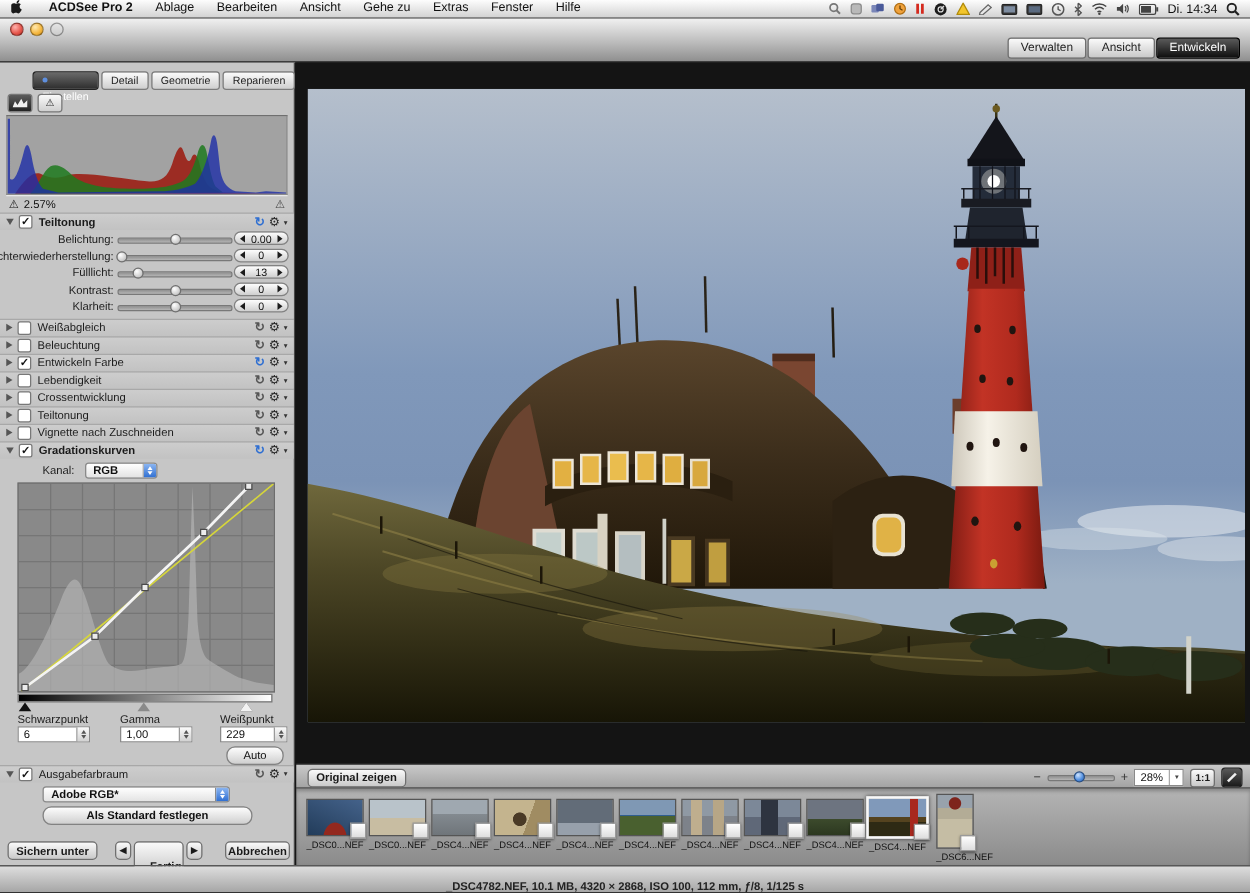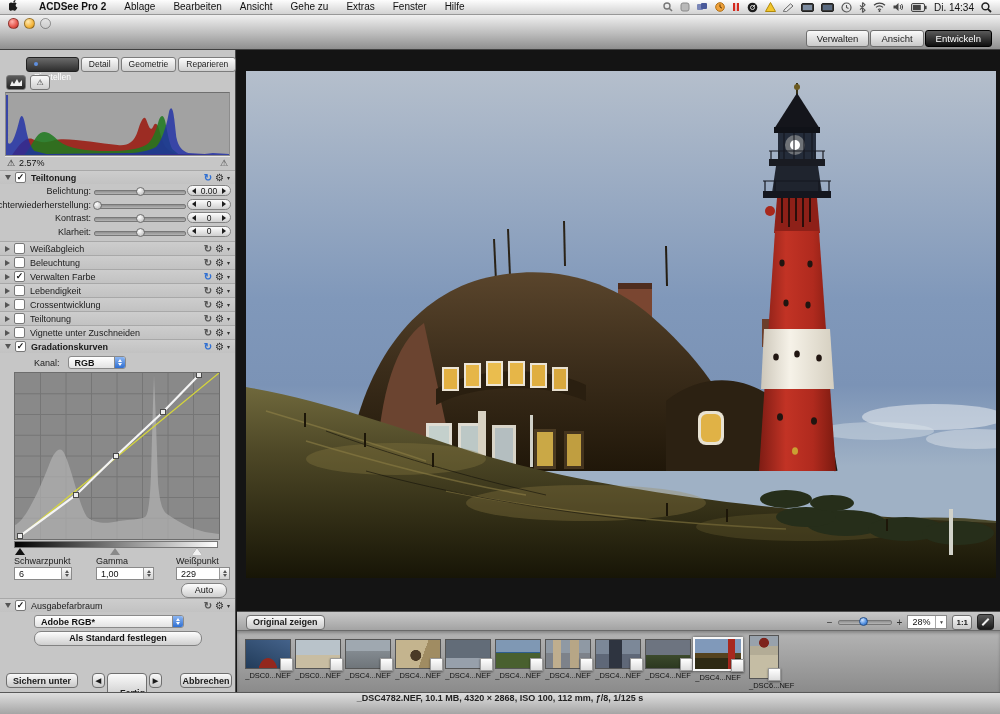--- a/index.html
+++ b/index.html
@@ -158,21 +158,21 @@
   .t4{background:radial-gradient(circle at 45% 55%,#4a3a26 0 18%,transparent 20%),linear-gradient(110deg,#c4b48e 60%,#a08c62 60%);}
   .t5{background:linear-gradient(#626c78 65%,#97a0ab 65%);}
   .t6{background:linear-gradient(#7f98b4 42%,#2f5e8f 42%,#2f5e8f 46%,#49602f 46%);}
   .t7{background:linear-gradient(90deg,transparent 15%,#bfae8e 15%,#bfae8e 35%,transparent 35%,transparent 55%,#b7a686 55%,#b7a686 75%,transparent 75%),linear-gradient(#8f99a4 45%,#7d828a 45%);}
   .t8{background:linear-gradient(90deg,transparent 30%,#2e3440 30%,#2e3440 60%,transparent 60%),linear-gradient(#7c8898 50%,#5f6878 50%);}
   .t9{background:linear-gradient(#6d7480 55%,#3c4a2c 55%,#2c3820);}
   .t10{background:linear-gradient(90deg,transparent 72%,#a8281e 72%,#a8281e 86%,transparent 86%),linear-gradient(#8099ba 48%,#55431f 48%,#55431f 62%,#2e2a14 62%);}
   .t11{background:radial-gradient(circle at 50% 16%,#7e241c 0 12%,transparent 14%),linear-gradient(180deg,#98a2ac 25%,#b3ac96 25%,#b3ac96 45%,#c5bda4 45%);}
   
   .statusbar{position:absolute;left:0;bottom:0;width:100%;height:22px;background:linear-gradient(#dedede,#a5a5a5);
-    border-top:1px solid #585858;box-sizing:border-box;display:flex;align-items:flex-start;justify-content:center;
+    border-top:1px solid #585858;box-sizing:border-box;display:flex;align-items:flex-end;justify-content:center;
     font-size:9px;font-weight:bold;color:#222;}
   .wtext{font-size:9px;}
 </style>
 </head>
 <body>
 
 <div id="screen">
 
   <div class="menubar">
     <span class="apple">
@@ -329,20 +329,31 @@
         <span class="sl-track">
             <span class="sl-knob" style="left: calc(2% - 4px);"></span>
           </span>
         <span class="stepper">
             <i class="tri-l"></i>
             <span>0</span>
             <i class="tri-r"></i>
           </span>
       </div>
       <div class="srow">
+        <span class="sl-label">Fülllicht:</span>
+        <span class="sl-track">
+            <span class="sl-knob" style="left: calc(17% - 4px);"></span>
+          </span>
+        <span class="stepper">
+            <i class="tri-l"></i>
+            <span>13</span>
+            <i class="tri-r"></i>
+          </span>
+      </div>
+      <div class="srow">
         <span class="sl-label">Kontrast:</span>
         <span class="sl-track">
             <span class="sl-knob" style="left: calc(50% - 4px);"></span>
           </span>
         <span class="stepper">
             <i class="tri-l"></i>
             <span>0</span>
             <i class="tri-r"></i>
           </span>
       </div>
@@ -376,21 +387,21 @@
       <span>Beleuchtung</span>
       <span class="hicons">
           <span class="refresh-gray">↻</span>
           <span class="gearico">⚙</span>
           <span class="caret">▾</span>
         </span>
     </div>
     <div class="sechead">
       <span class="disc closed"></span>
       <span class="cb">✓</span>
-      <span>Verwalten Farbe</span>
+      <span>Entwickeln Farbe</span>
       <span class="hicons">
           <span class="refresh-blue">↻</span>
           <span class="gearico">⚙</span>
           <span class="caret">▾</span>
         </span>
     </div>
     <div class="sechead">
       <span class="disc closed"></span>
       <span class="cb"></span>
       <span>Lebendigkeit</span>
@@ -416,21 +427,21 @@
       <span>Teiltonung</span>
       <span class="hicons">
           <span class="refresh-gray">↻</span>
           <span class="gearico">⚙</span>
           <span class="caret">▾</span>
         </span>
     </div>
     <div class="sechead">
       <span class="disc closed"></span>
       <span class="cb"></span>
-      <span>Vignette unter Zuschneiden</span>
+      <span>Vignette nach Zuschneiden</span>
       <span class="hicons">
           <span class="refresh-gray">↻</span>
           <span class="gearico">⚙</span>
           <span class="caret">▾</span>
         </span>
     </div>
 
     <div class="sechead">
       <span class="disc open"></span>
       <span class="cb">✓</span>

